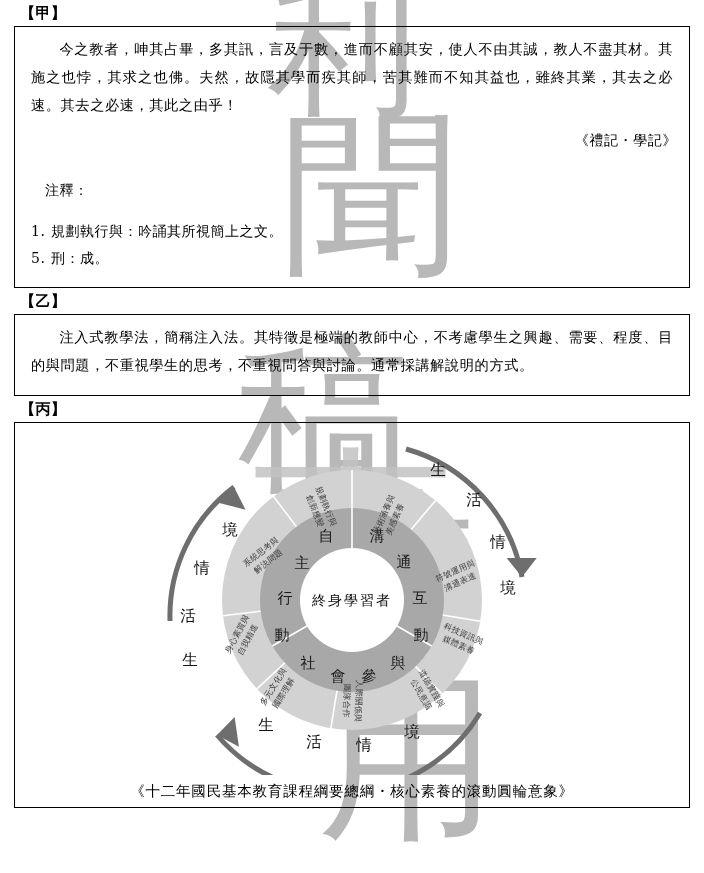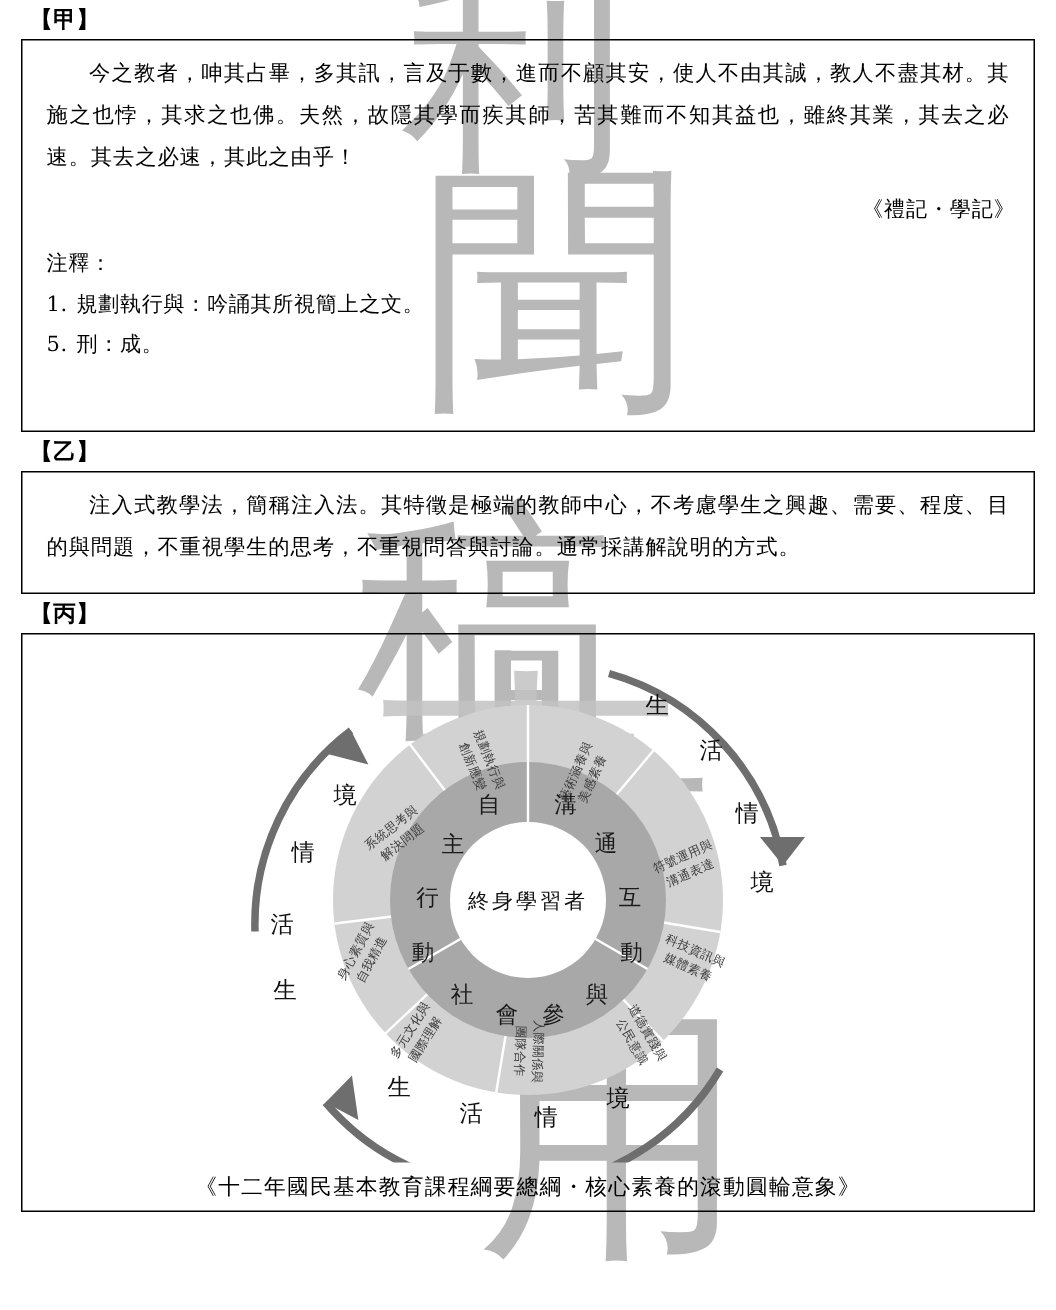--- a/index.html
+++ b/index.html
@@ -83,21 +83,21 @@
     padding: 4px 12px 6px 0;
     line-height: 26px;
   }
 
   .notes {
     font-size: 14px;
     line-height: 27px;
     letter-spacing: 0.5px;
     padding: 4px 16px 10px 16px;
   }
-  .notes .n-title { margin: 0; }
+  .notes .n-title { margin: 14px; }
   .notes .n-item { margin: 0; padding-left: 0; }
   .n-num {
     display: inline-block;
     min-width: 20px;
     font-family: "DejaVu Serif", "Liberation Serif", serif;
   }
 
   
   #box-jia { height: 262px; }
   #box-yi  { height: 82px; }

